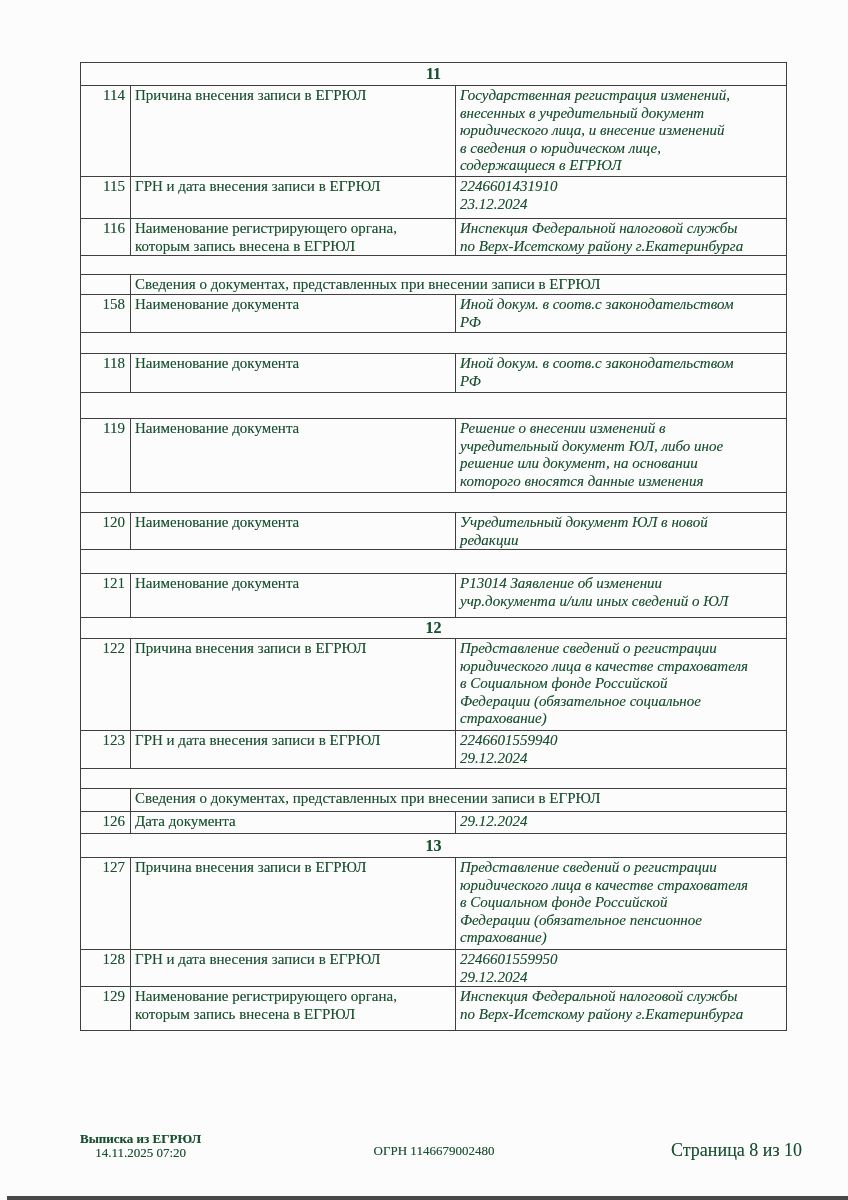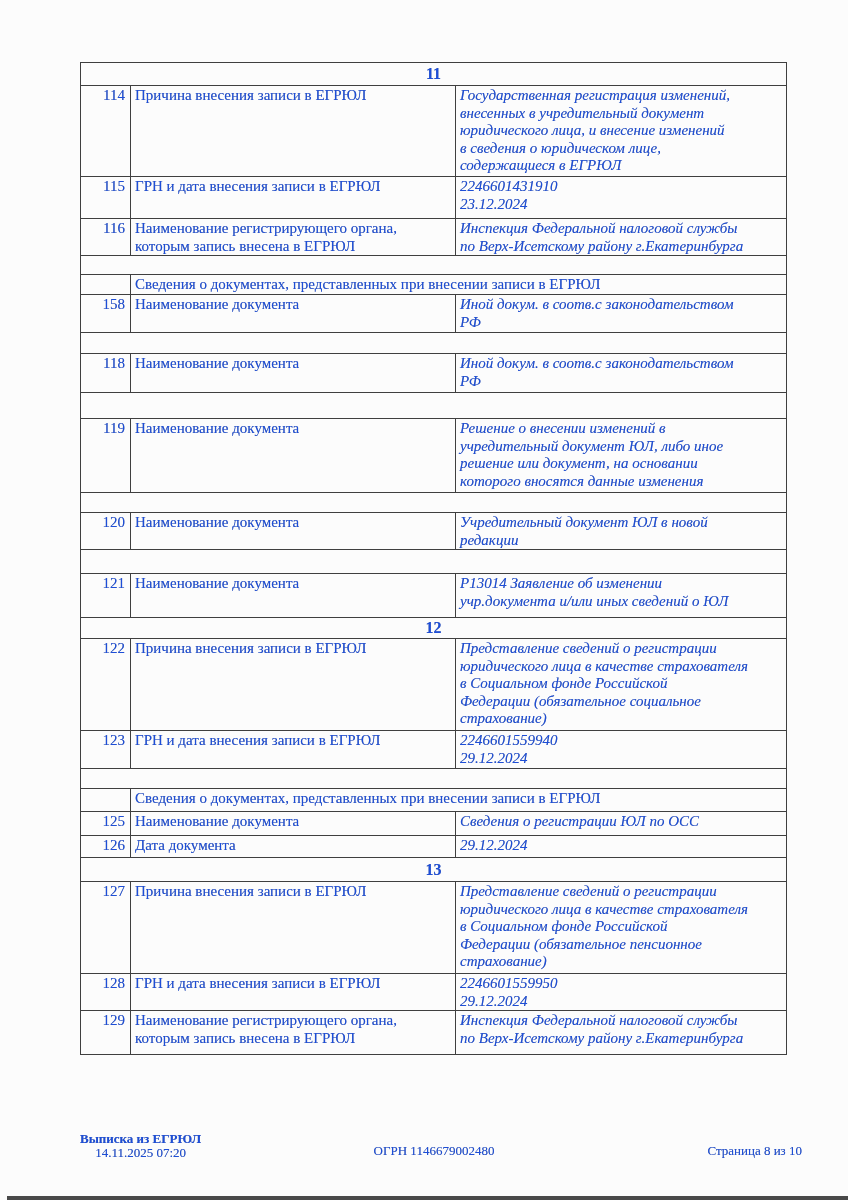--- a/index.html
+++ b/index.html
@@ -3,21 +3,21 @@
 <meta charset="utf-8">
 <style>
   html, body { margin: 0; padding: 0; background: #ffffff; }
   .page {
     position: relative;
     width: 848px;
     height: 1200px;
     background: #fcfcfc;
     overflow: hidden;
     font-family: "Liberation Serif", "DejaVu Serif", serif;
-    color: #1d4ed8;
+    color: #14532d;
     text-shadow: 0 0 0.5px rgba(0,0,0,0.35);
   }
   table.reg {
     position: absolute;
     left: 80px;
     top: 62px;
     width: 706px;
     border-collapse: collapse;
     table-layout: fixed;
   }
@@ -63,21 +63,21 @@
     top: 1144px;
     width: 848px;
     text-align: center;
     font-size: 13px;
     line-height: 13.5px;
   }
   .footer-right {
     position: absolute;
     right: 46px;
     top: 1144px;
-    font-size: 13px;
+    font-size: 18px;
     line-height: 13.5px;
     text-align: right;
   }
   .bottom-scan-bar {
     position: absolute;
     left: 7px;
     right: 0;
     bottom: 0;
     height: 4px;
     background: #494949;
@@ -189,25 +189,20 @@
         <td class="val">2246601559940
 29.12.2024</td>
       </tr>
       <tr class="gap" style="height:20px">
         <td colspan="3"></td>
       </tr>
       <tr class="sub" style="height:23px">
         <td class="num"></td>
         <td class="subcell" colspan="2">Сведения о документах, представленных при внесении записи в ЕГРЮЛ</td>
       </tr>
-      <tr style="height:24px">
-        <td class="num">125</td>
-        <td class="lbl">Наименование документа</td>
-        <td class="val">Сведения о регистрации ЮЛ по ОСС</td>
-      </tr>
       <tr style="height:22px">
         <td class="num">126</td>
         <td class="lbl">Дата документа</td>
         <td class="val">29.12.2024</td>
       </tr>
       <tr class="sec" style="height:24px">
         <td colspan="3">13</td>
       </tr>
       <tr style="height:92px">
         <td class="num">127</td>

